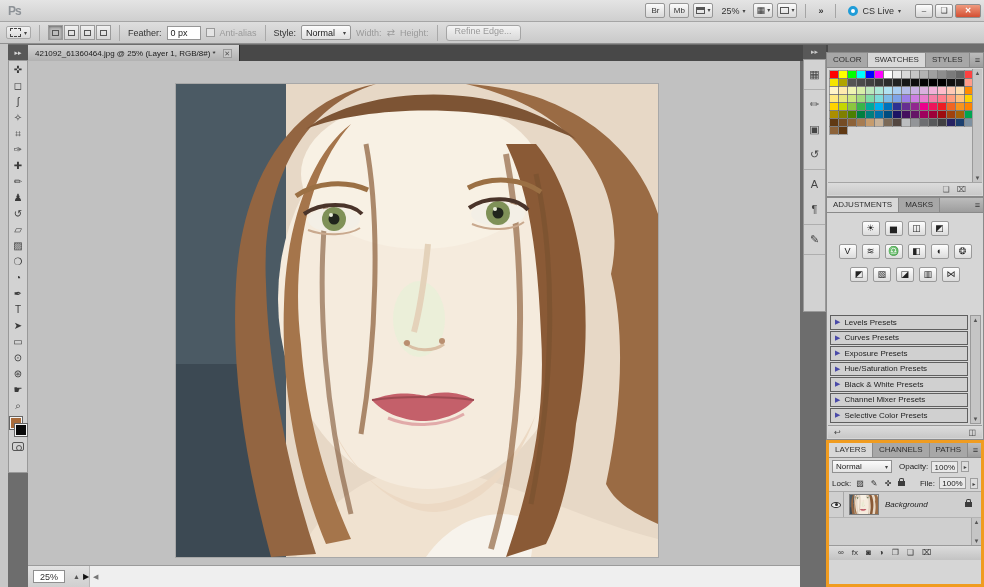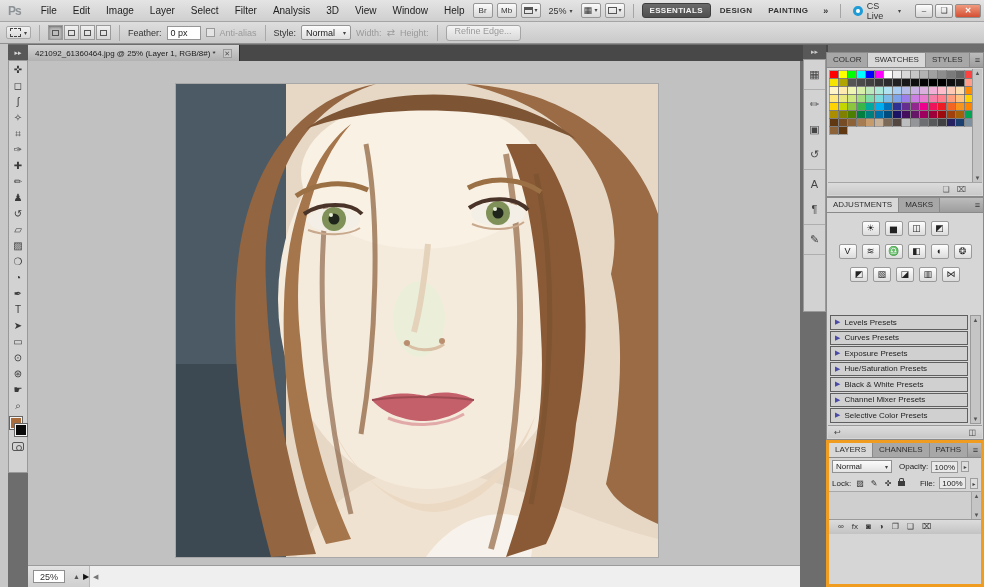--- a/index.html
+++ b/index.html
@@ -127,58 +127,40 @@
   .lbar{height:15px;background:linear-gradient(#dcdcdc,#c3c3c3);border-top:1px solid #9a9a9a;display:flex;align-items:center;gap:8px;padding:0 9px;font-size:8px;color:#333}
   .lbar-icon{font-size:8px;line-height:14px}
 </style>
 </head>
 <body>
 
 <div class="app">
 
   <div class="menubar">
     <span class="ps-logo">Ps</span>
-    <div class="menu-items" id="menu-items">
-        <span class="menu-item">File</span>
-        <span class="menu-item">Edit</span>
-        <span class="menu-item">Image</span>
-        <span class="menu-item">Layer</span>
-        <span class="menu-item">Select</span>
-        <span class="menu-item">Filter</span>
-        <span class="menu-item">Analysis</span>
-        <span class="menu-item">3D</span>
-        <span class="menu-item">View</span>
-        <span class="menu-item">Window</span>
-        <span class="menu-item">Help</span>
-      </div>
     <div class="mb-right">
       <span class="chip">Br</span>
       <span class="chip">Mb</span>
       <span class="chip">
           <span class="winglyph"></span>
           <span class="dd">▾</span>
         </span>
       <span class="zoombox">
           <span>25%</span>
           <span class="dd">▾</span>
         </span>
       <span class="chip">
           <span class="gridglyph">▦</span>
           <span class="dd">▾</span>
         </span>
       <span class="chip">
           <span class="screenglyph"></span>
           <span class="dd">▾</span>
         </span>
       <span class="vsep"></span>
-      <div id="workspaces" style="display:flex;align-items:center;gap:2px">
-          <span class="ws active">ESSENTIALS</span>
-          <span class="ws">DESIGN</span>
-          <span class="ws">PAINTING</span>
-        </div>
       <span class="ws-more">»</span>
       <span class="vsep"></span>
       <span class="cslive">
           <span class="cs-circle"></span>
           <span>CS Live</span>
           <span class="dd">▾</span>
         </span>
       <span class="winbtns">
         <span class="wbtn">–</span>
         <span class="wbtn">❏</span>
@@ -522,20 +504,32 @@
       <label>Lock:</label>
       <span class="lockicon">▨</span>
       <span class="lockicon">✎</span>
       <span class="lockicon">✜</span>
       <span class="locksh"></span>
       <label style="margin-left:auto">File:</label>
       <span class="valbox">100%</span>
       <span class="minarrow">▸</span>
     </div>
     <div class="llist" id="layer-list">
+        <div class="lrow">
+          <span class="eyebox">
+            <span class="eye"></span>
+          </span>
+          <span class="lthumb">
+            <svg viewBox="40 0 442 473" preserveAspectRatio="xMidYMid slice" width="28" height="19">
+              <use href="#portrait-art"></use>
+            </svg>
+          </span>
+          <span class="lname bg-italic">Background</span>
+          <span class="locksh llockbadge"></span>
+        </div>
       </div>
     <div class="lfiller">
       <div class="lscroll">
           <span>▲</span>
           <span>▼</span>
         </div>
     </div>
     <div class="lbar" id="layers-bottom-bar">
         <span class="lbar-icon">∞</span>
         <span class="lbar-icon">fx</span>

